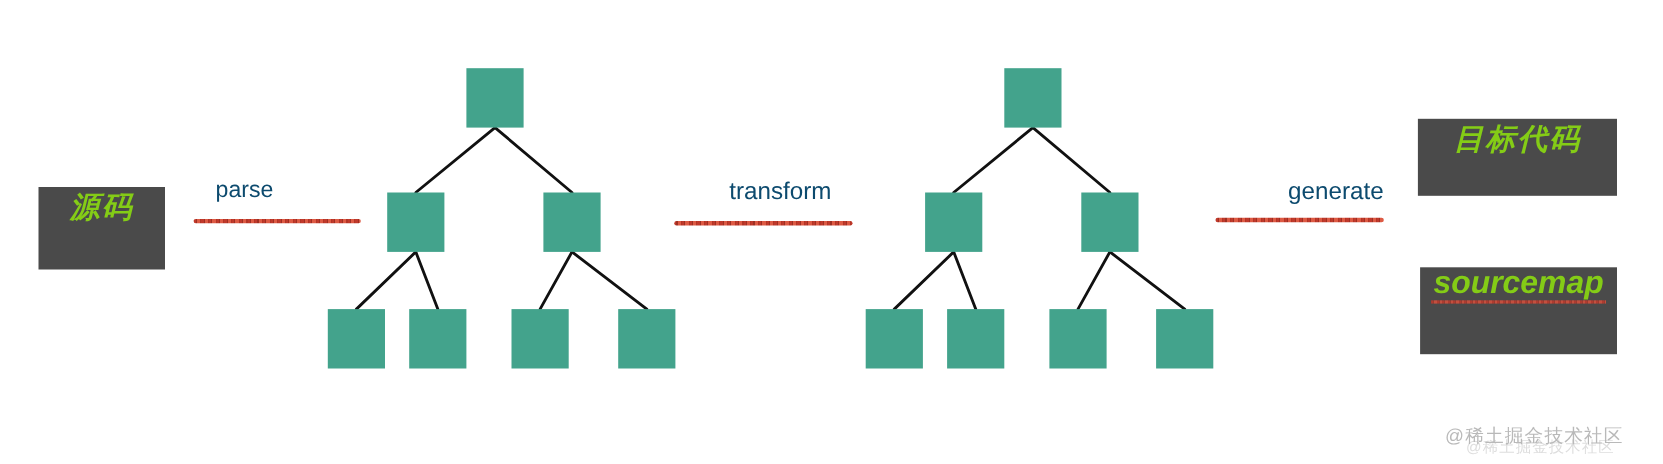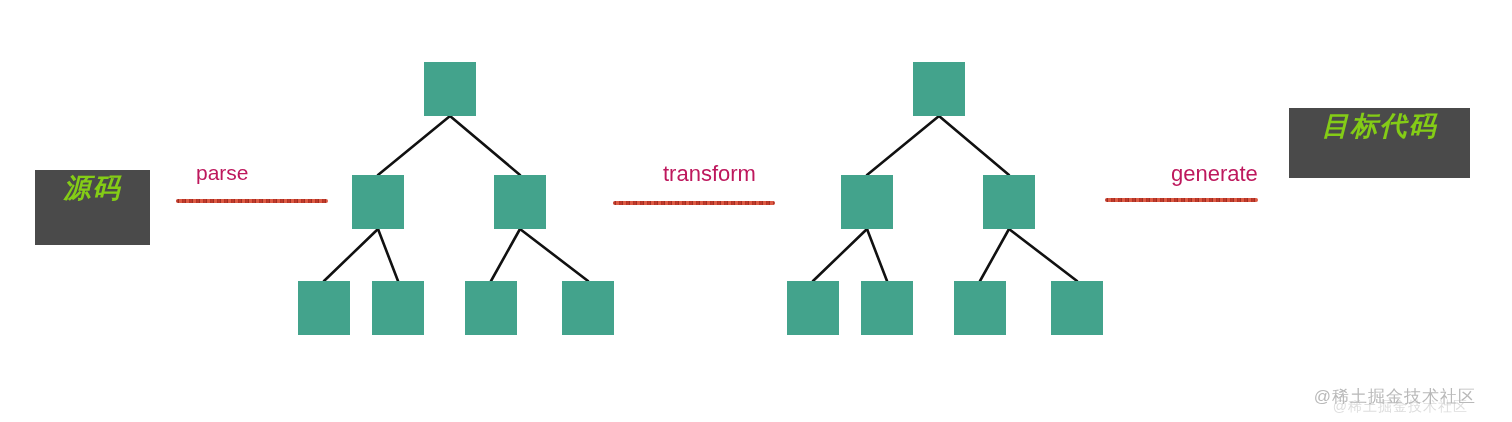--- a/index.html
+++ b/index.html
@@ -64,21 +64,21 @@
       repeating-linear-gradient(90deg,
         #c0392b 0px, #c0392b 2px,
         #a8392b 2px, #a8392b 3px,
         #d9503c 3px, #d9503c 5px);
     opacity: 0.85;
   }
 
   
   .stage-label {
     position: absolute;
-    color: #be185d;
+    color: #0c4a6e;
     font-size: 21px;
     white-space: nowrap;
   }
   #label-parse     { left: 196px; top: 161px; }
   #label-transform { left: 643px; top: 161px; font-size: 22px; margin-left: 20px; }
   #label-generate  { left: 1135px; top: 161px; font-size: 22px; margin-left: 36px; }
 
   
   .red-line {
     position: absolute;
@@ -179,17 +179,23 @@
   <div class="stage-label" id="label-transform">transform</div>
   <div class="red-line" id="line-transform"></div>
 
   <div class="stage-label" id="label-generate">generate</div>
   <div class="red-line" id="line-generate"></div>
 
   <div class="dark-box" id="target-box">
     <span>目标代码</span>
   </div>
 
+  <div class="dark-box" id="sourcemap-box">
+    <span class="sourcemap-text">
+      <span>sourcemap</span>
+      <span class="sourcemap-underline"></span>
+    </span>
+  </div>
 
   <div id="watermark-ghost">@稀土掘金技术社区</div>
   <div id="watermark">@稀土掘金技术社区</div>
 
 </div>
 
 </body></html>

